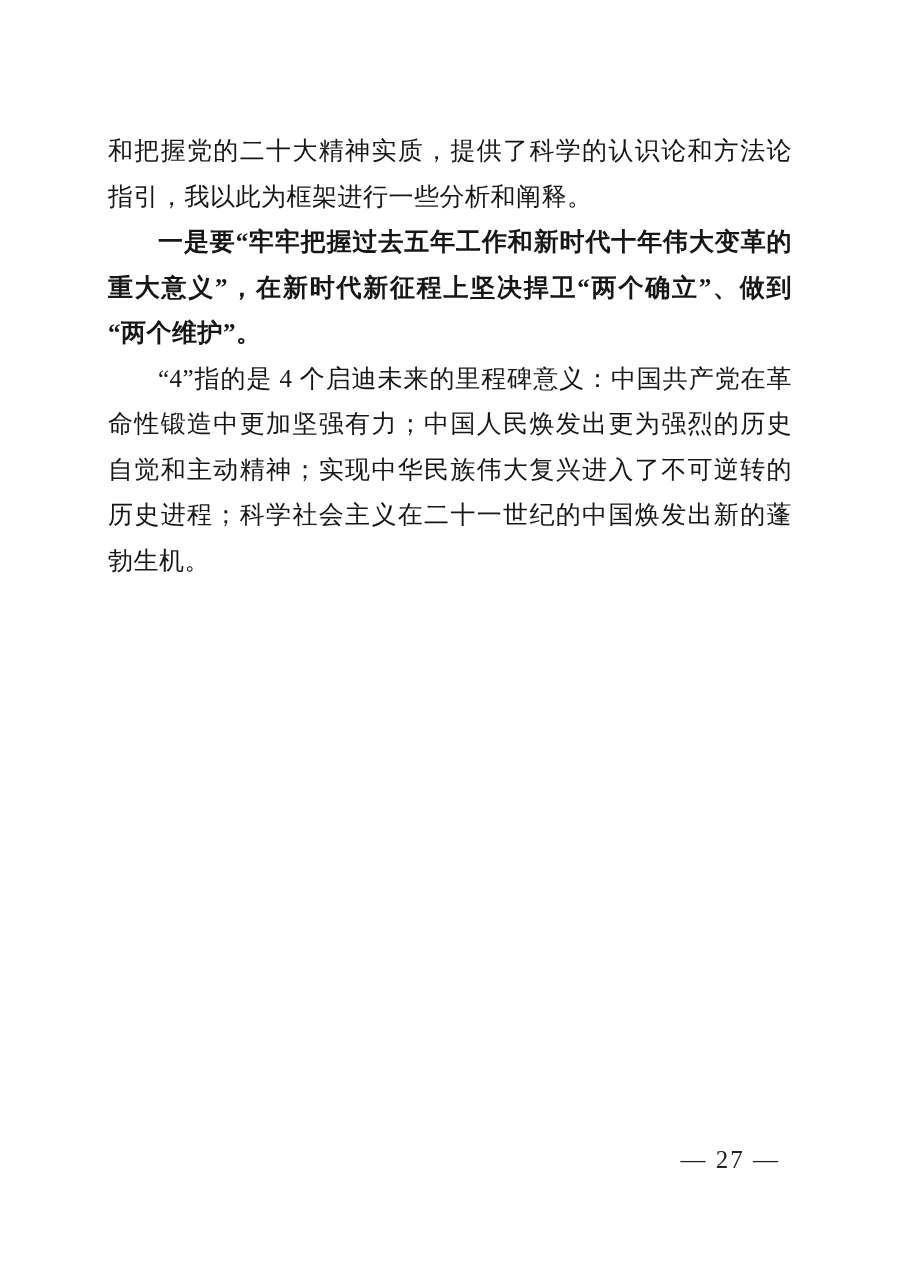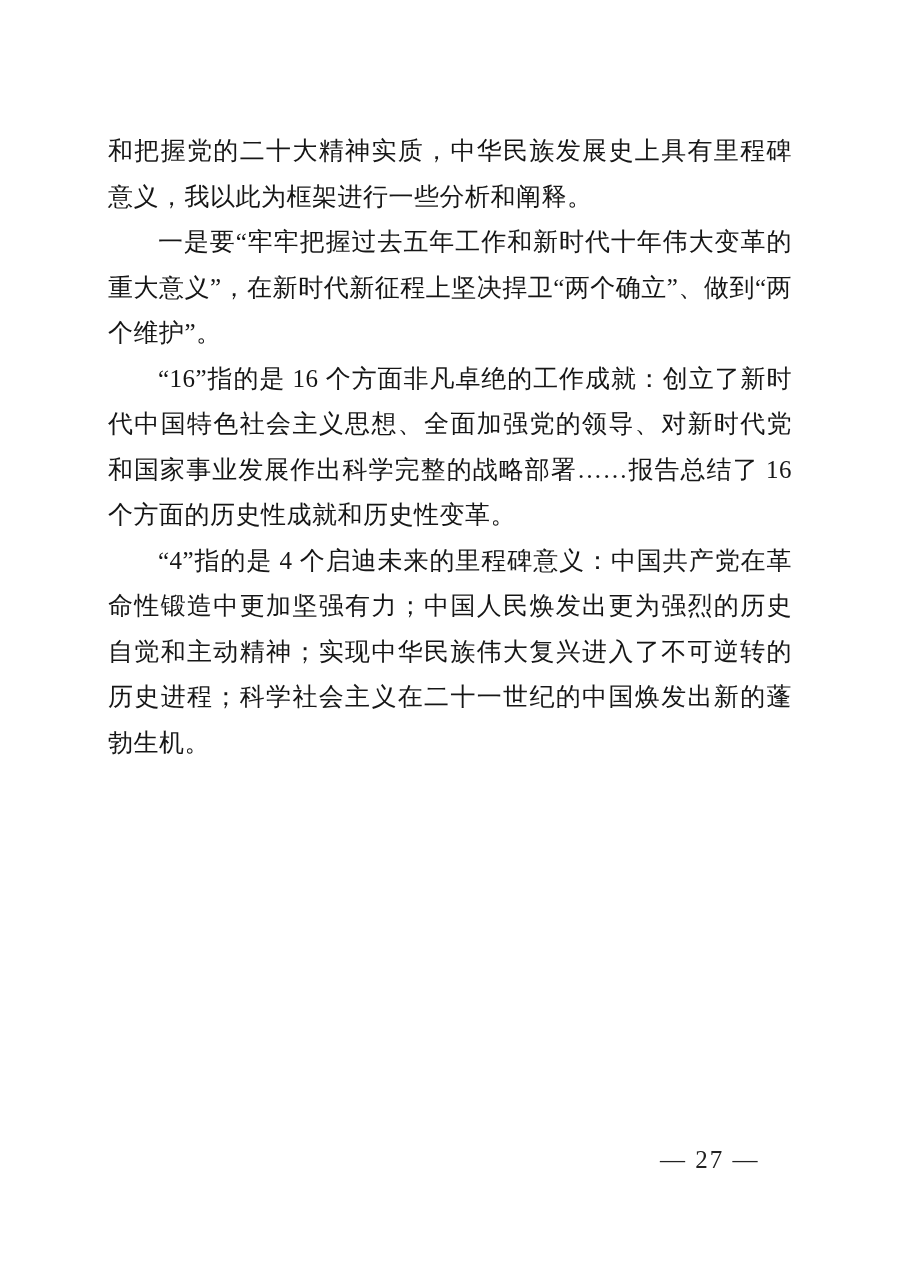--- a/index.html
+++ b/index.html
@@ -29,41 +29,40 @@
   }
   .content p {
     margin: 0;
     padding: 0;
     text-indent: 2em;
   }
   .content p.no-indent {
     text-indent: 0;
   }
   .content p.bold-lead {
-    font-weight: 400;
+    font-weight: 700;
   }
   .footer {
     position: absolute;
     left: 660px;
     top: 1146px;
     width: 120px;
     font-size: 25px;
     color: #222222;
-    text-align: left;
+    text-align: right;
     letter-spacing: 2px;
     white-space: nowrap;
   }
 </style>
 </head>
 <body>
 
 <div class="page">
 
   <div class="content">
-    <p class="no-indent">和把握党的二十大精神实质，中华民族发展史上具有里程碑意义，我以此为框架进行一些分析和阐释。</p>
+    <p class="no-indent">和把握党的二十大精神实质，提供了科学的认识论和方法论指引，我以此为框架进行一些分析和阐释。</p>
     <p class="bold-lead">一是要“牢牢把握过去五年工作和新时代十年伟大变革的重大意义”，在新时代新征程上坚决捍卫“两个确立”、做到“两个维护”。</p>
-    <p>“16”指的是 16 个方面非凡卓绝的工作成就：创立了新时代中国特色社会主义思想、全面加强党的领导、对新时代党和国家事业发展作出科学完整的战略部署……报告总结了 16 个方面的历史性成就和历史性变革。</p>
     <p>“4”指的是 4 个启迪未来的里程碑意义：中国共产党在革命性锻造中更加坚强有力；中国人民焕发出更为强烈的历史自觉和主动精神；实现中华民族伟大复兴进入了不可逆转的历史进程；科学社会主义在二十一世纪的中国焕发出新的蓬勃生机。</p>
   </div>
 
   <div class="footer">— 27 —</div>
 
 </div>
 
 </body></html>

